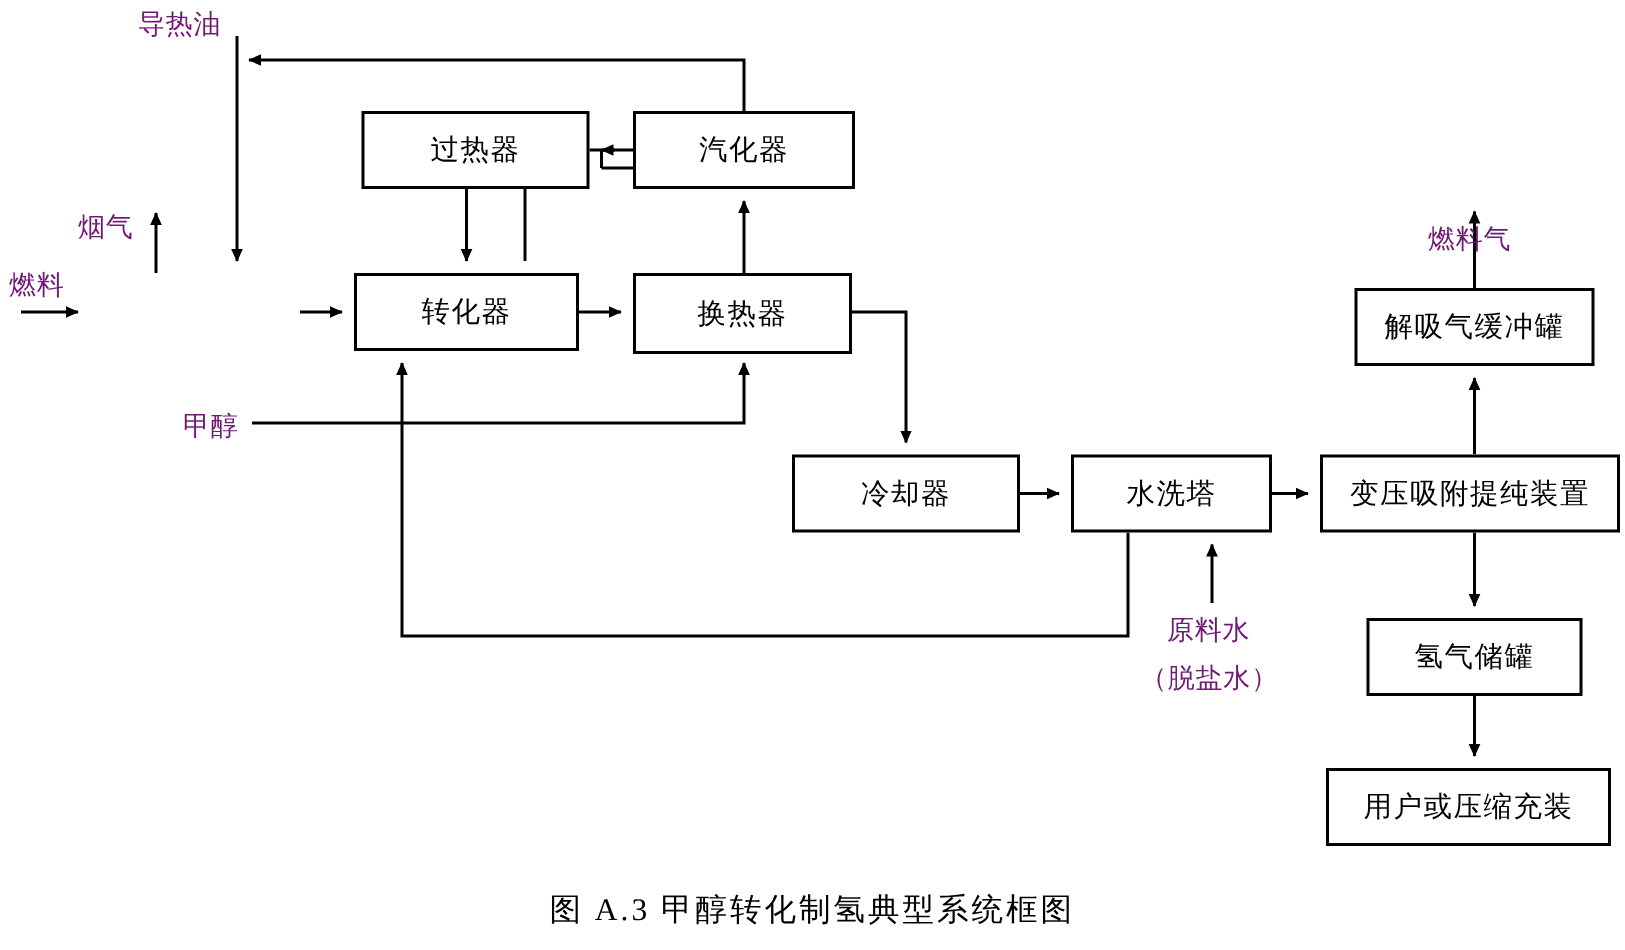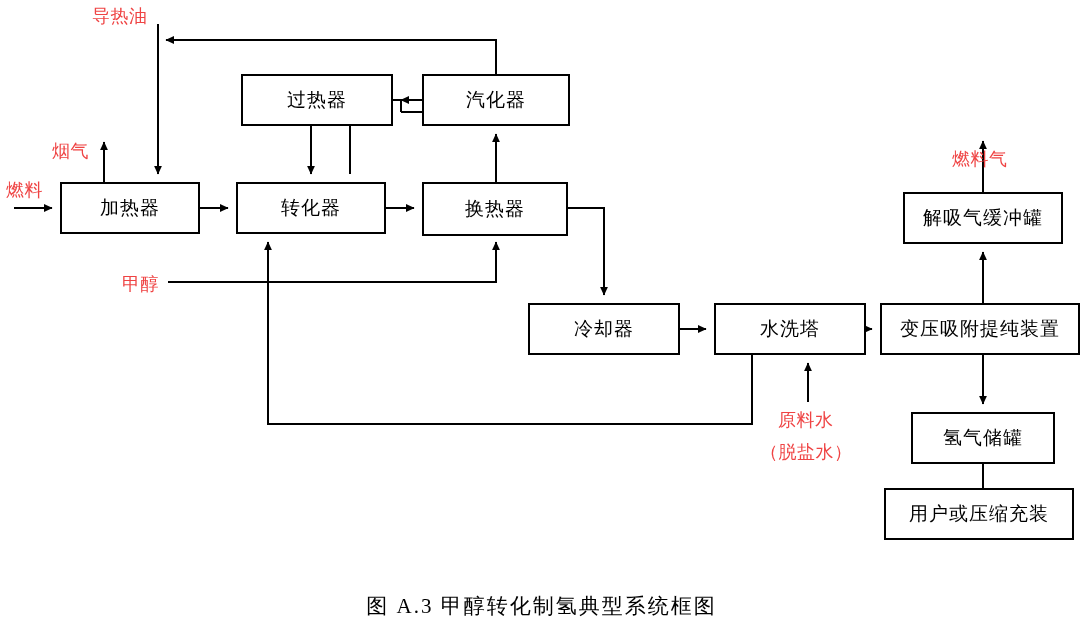--- a/index.html
+++ b/index.html
@@ -34,21 +34,21 @@
     justify-content: center;
     box-sizing: border-box;
     font-size: 19px;
     color: #000;
     letter-spacing: 1px;
     white-space: nowrap;
   }
   .lbl {
     position: absolute;
     font-size: 18px;
-    color: #ef4444;
+    color: #701a75;
     white-space: nowrap;
     letter-spacing: 0.5px;
   }
   .caption {
     position: absolute;
     width: 100%;
     text-align: center;
     font-size: 21px;
     font-family: "Liberation Serif", serif;
     font-weight: normal;
@@ -108,51 +108,48 @@
 
       <path d="M983,192 L983,141" marker-end="url(#arw)"></path>
 
       <path d="M983,355 L983,404" marker-end="url(#arw)"></path>
 
       <path d="M983,464 L983,504" marker-end="url(#arw)"></path>
 
     </g>
   </svg>
 
-  <div class="box" style="left:60px;top:182px;width:140px;height:52px;">
-    <span>加热器</span>
-  </div>
   <div class="box" style="left:236px;top:182px;width:150px;height:52px;">
     <span>转化器</span>
   </div>
   <div class="box" style="left:422px;top:182px;width:146px;height:54px;">
     <span>换热器</span>
   </div>
   <div class="box" style="left:241px;top:74px;width:152px;height:52px;">
     <span>过热器</span>
   </div>
   <div class="box" style="left:422px;top:74px;width:148px;height:52px;">
     <span>汽化器</span>
   </div>
   <div class="box" style="left:528px;top:303px;width:152px;height:52px;">
     <span>冷却器</span>
   </div>
-  <div class="box" style="left:714px;top:303px;width:152px;height:52px;">
+  <div class="box" style="left:714px;top:303px;width:134px;height:52px;">
     <span>水洗塔</span>
   </div>
   <div class="box" style="left:880px;top:303px;width:200px;height:52px;">
     <span>变压吸附提纯装置</span>
   </div>
   <div class="box" style="left:903px;top:192px;width:160px;height:52px;">
     <span>解吸气缓冲罐</span>
   </div>
   <div class="box" style="left:911px;top:412px;width:144px;height:52px;">
     <span>氢气储罐</span>
   </div>
-  <div class="box" style="left:884px;top:488px;width:190px;height:52px;">
+  <div class="box" style="left:884px;top:512px;width:190px;height:52px;">
     <span>用户或压缩充装</span>
   </div>
 
   <div class="lbl" style="left:92px;top:4px;">导热油</div>
   <div class="lbl" style="left:52px;top:139px;">烟气</div>
   <div class="lbl" style="left:6px;top:178px;">燃料</div>
   <div class="lbl" style="left:122px;top:272px;">甲醇</div>
   <div class="lbl" style="left:778px;top:408px;">原料水</div>
   <div class="lbl" style="left:760px;top:440px;">（脱盐水）</div>
   <div class="lbl" style="left:952px;top:113px;margin-top:34px;">燃料气</div>

